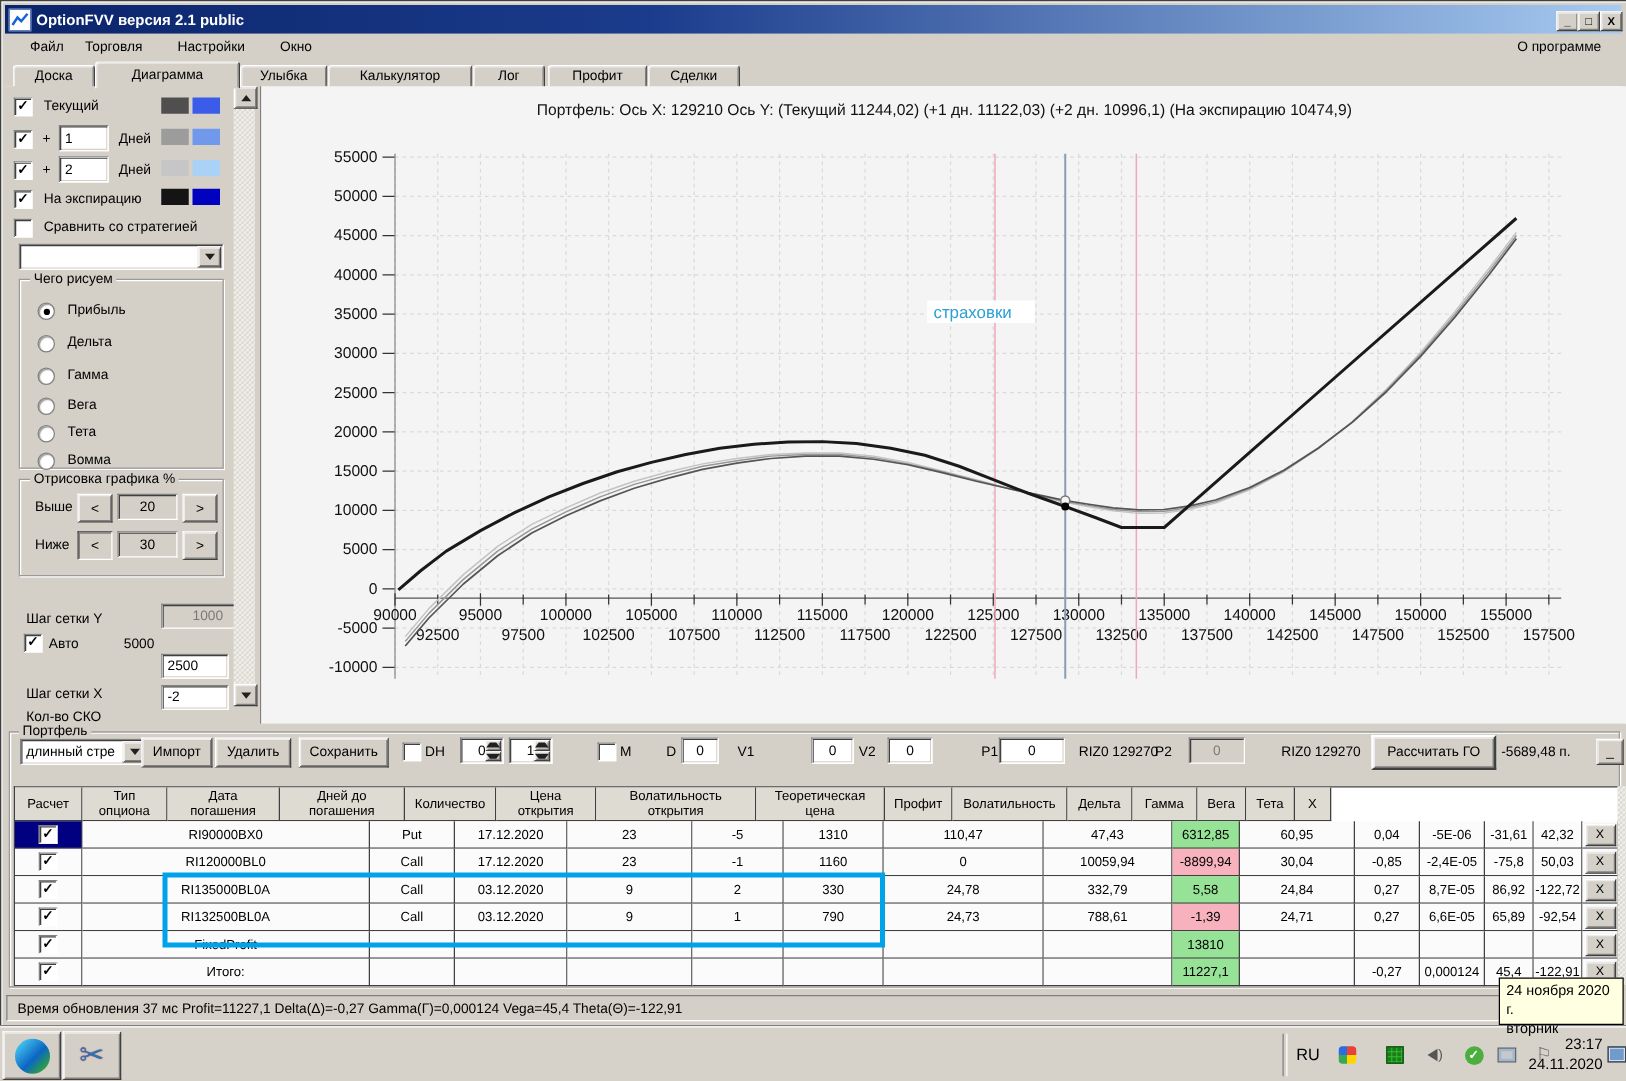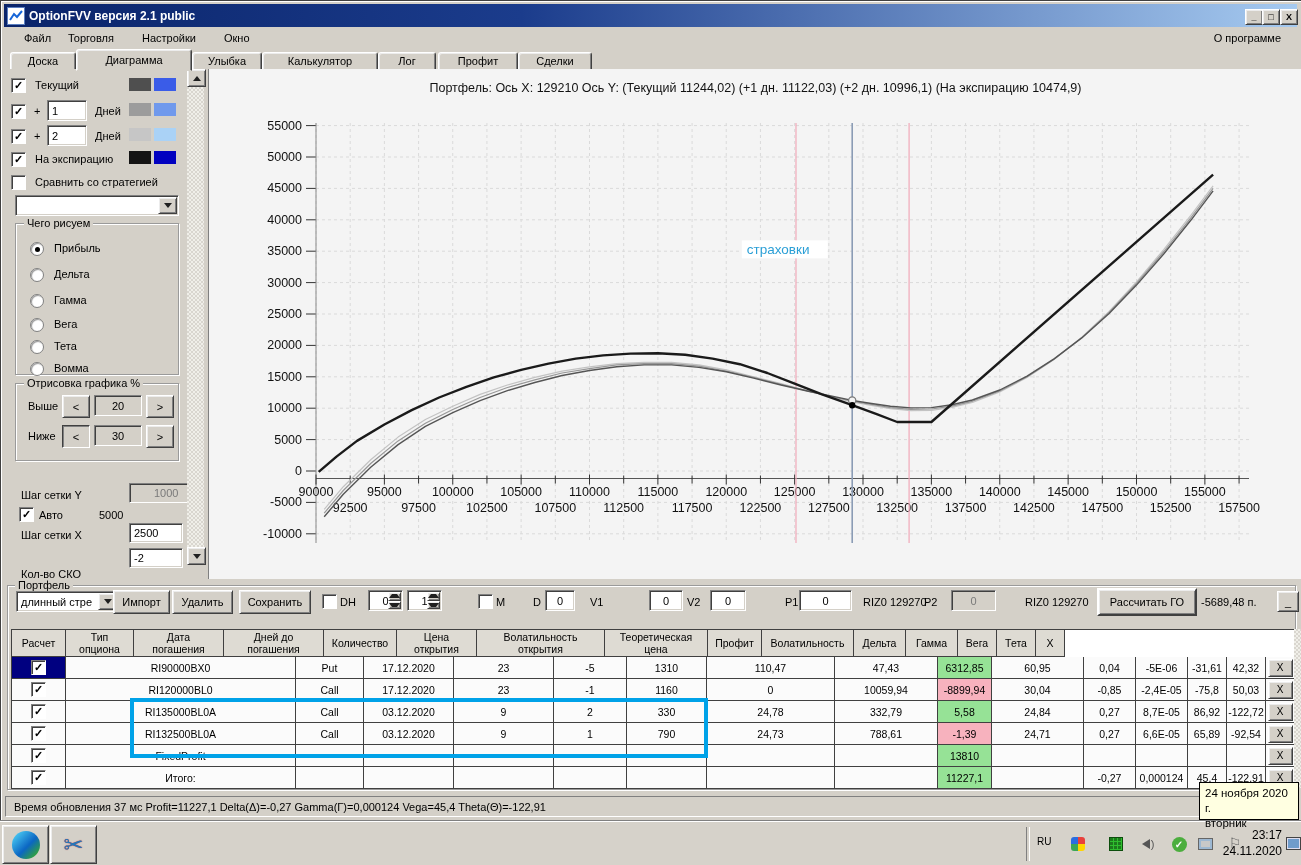--- a/index.html
+++ b/index.html
@@ -181,21 +181,21 @@
       <div class="abs btn pressed" style="left:46px;top:41px;width:26px;height:21px;">&lt;</div>
       <div class="abs field center" style="left:78px;top:41px;width:46px;height:19px;background:#d4d0c8;">30</div>
       <div class="abs btn raised" style="left:130px;top:41px;width:26px;height:21px;">&gt;</div>
     </div>
 
     <span class="abs t" style="left:18px;top:420px;">Шаг сетки Y</span>
     <div class="abs field disabled" style="left:126px;top:414px;width:48px;height:18px;padding-left:24px;">1000</div>
     <div class="abs cb" style="left:16px;top:438px;">✓</div>
     <span class="abs t" style="left:36px;top:440px;">Авто</span>
     <span class="abs t" style="left:96px;top:440px;">5000</span>
-    <span class="abs t" style="left:18px;top:460px;">Шаг сетки X</span>
+    <span class="abs t" style="left:18px;top:480px;">Шаг сетки X</span>
     <div class="abs field" style="left:126px;top:454px;width:48px;height:18px;">2500</div>
     <span class="abs t" style="left:18px;top:486px;margin-top:13px;">Кол-во СКО</span>
     <div class="abs field" style="left:126px;top:479px;width:48px;height:18px;">-2</div>
 
     <div class="abs scroll-track" style="left:184px;top:0;width:17px;height:494px;">
       <div class="abs btn raised" style="left:0;top:0;width:17px;height:16px;">
           <div class="arrow-up"></div>
         </div>
       <div class="abs btn raised" style="left:0;top:478px;width:17px;height:16px;">
           <div class="arrow-dn"></div>
@@ -571,21 +571,21 @@
 
 <div id="taskbar" class="abs">
   <div class="abs btn raised ql-btn" style="left:2px;top:3px;">
     <div style="width:28px;height:28px;border-radius:50%;background:linear-gradient(135deg,#49c9f2 10%,#0b66c3 55%,#35a82f 90%);"></div>
   </div>
   <div class="abs btn raised ql-btn" style="left:50px;top:3px;">
     <span style="font-size:24px;color:#2277bb;text-shadow:0 0 1px #cc2222;">✂</span>
   </div>
 
   <div class="abs tray-divider" style="left:1026px;top:5px;"></div>
-  <span class="abs t" style="left:1037px;top:14px;font-size:10px;">RU</span>
+  <span class="abs t" style="left:1037px;top:14px;font-size:13px;">RU</span>
 
   <div class="abs tray-icon" style="left:1070px;top:14px;">
     <div style="width:14px;height:14px;background:conic-gradient(#e8413c 0 25%,#ffd500 0 50%,#3aa757 0 75%,#2b6de0 0);border-radius:3px;"></div>
   </div>
   <div class="abs tray-icon" style="left:1108px;top:14px;">
     <div style="width:14px;height:14px;background:#1d7a1d;box-shadow:inset 0 0 0 1px #0c4d0c;background-image:linear-gradient(#2fbf2f 1px,transparent 1px),linear-gradient(90deg,#2fbf2f 1px,transparent 1px);background-size:4px 4px;"></div>
   </div>
   <div class="abs tray-icon" style="left:1140px;top:14px;">
     <div style="width:0;height:0;border-top:5px solid transparent;border-bottom:5px solid transparent;border-right:8px solid #555;"></div>
     <span style="font-size:11px;color:#555;margin-left:1px;">)</span>

